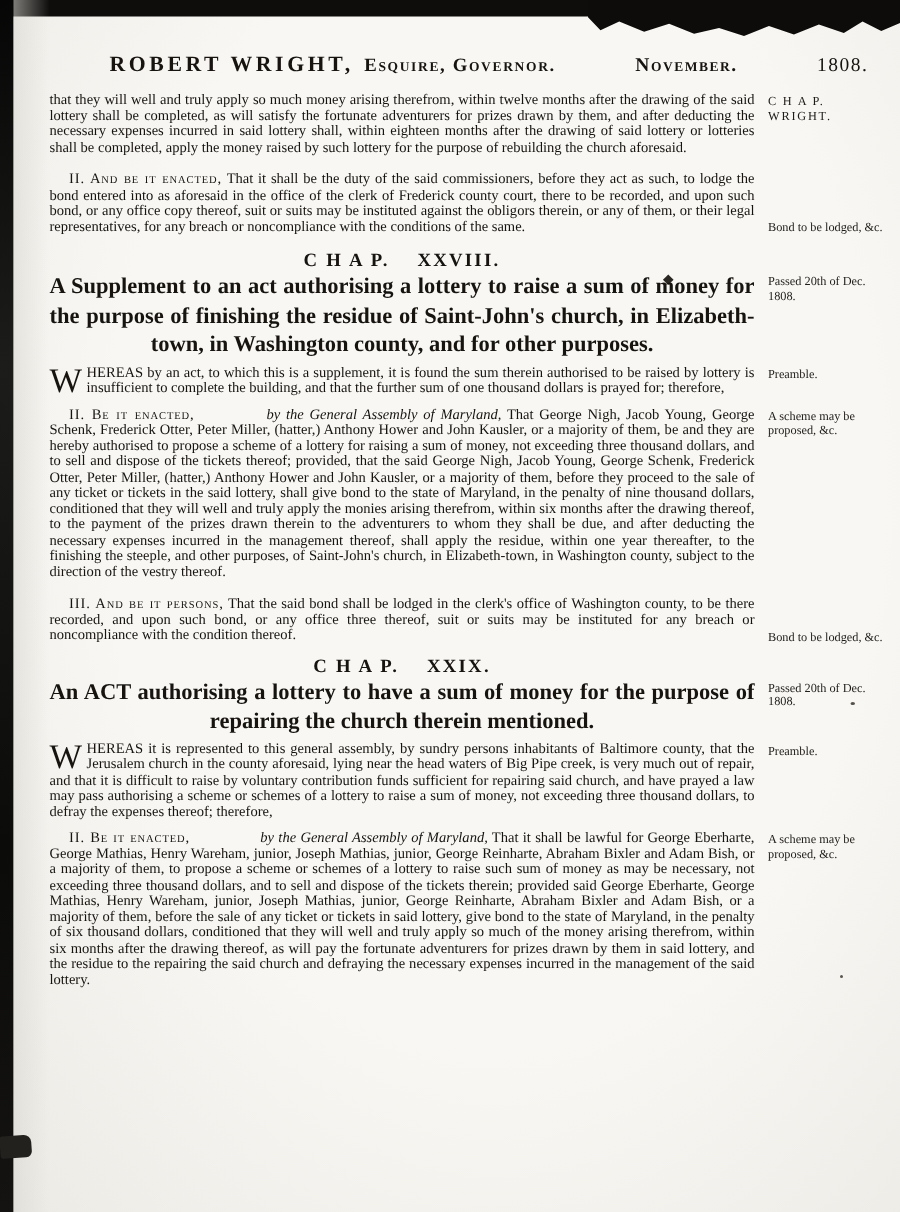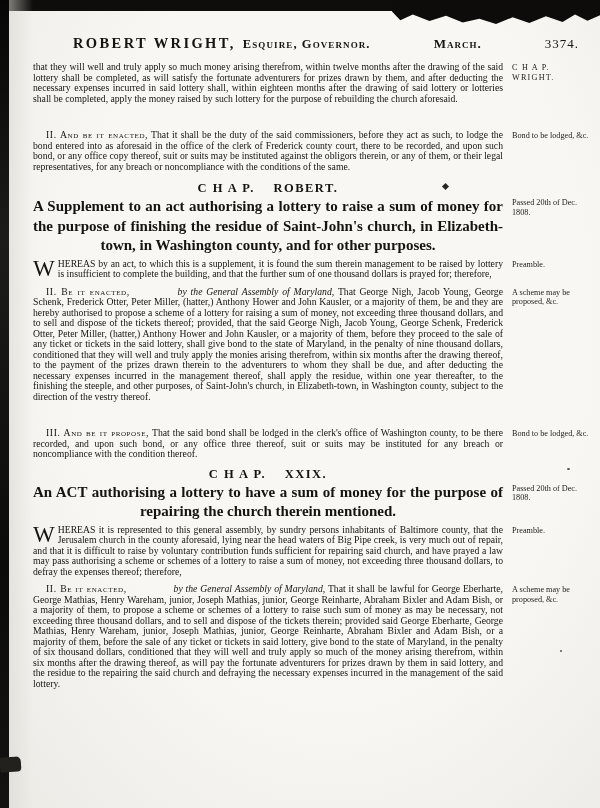--- a/index.html
+++ b/index.html
@@ -49,21 +49,21 @@
   p.body { margin:0; font-size:9.7px; line-height:10.5px; text-align:justify; }
   .indent { text-indent:13px; }
   .sc { font-variant:small-caps; letter-spacing:.6px; }
   .it { font-style:italic;margin-left:44px; }
   .dropcap { float:left; font-size:23px; line-height:18px; padding:1px 3px 0 0; }
 
   .chap-head { width:470px; margin:0; text-align:center; font-size:12.5px;
     letter-spacing:1.5px; white-space:pre; }
   .act-title { margin:0; font-size:15px; line-height:19.5px; text-align:justify; text-align-last:center; }
 
-  .mt10 { margin-top:10px; } .mt11 { margin-top:26px; } .mt9 { margin-top:9px; }
+  .mt10 { margin-top:10px; } .mt11 { margin-top:11px;align-items:flex-end; } .mt9 { margin-top:9px; }
   .mt7 { margin-top:7px; } .mt3 { margin-top:3px; } .mt1 { margin-top:1px; }
 </style>
 </head>
 <body>
 
 <div class="scan">
   <div class="edge-top"></div>
   <div class="edge-top-right"></div>
   <div class="edge-left"></div>
   <div class="paper-shade"></div>
@@ -71,53 +71,53 @@
   <div class="blot-diamond"></div>
   <div class="speck-a"></div>
   <div class="speck-b"></div>
 
   <div class="paper">
 
     <header class="page-header">
       <span>
         <span class="gov-name">ROBERT WRIGHT,</span><span class="gov-title">Esquire, Governor.</span>
       </span>
-      <span class="hdr-month">March.</span>
-      <span class="hdr-year">3374.</span>
+      <span class="hdr-month">November.</span>
+      <span class="hdr-year">1808.</span>
     </header>
 
     <div class="row mt10">
       <p class="body main">that they will well and truly apply so much money arising therefrom, within twelve months after the drawing of the said lottery shall be completed, as will satisfy the fortunate adventurers for prizes drawn by them, and after deducting the necessary expenses incurred in said lottery shall, within eighteen months after the drawing of said lottery or lotteries shall be completed, apply the money raised by such lottery for the purpose of rebuilding the church aforesaid.</p>
       <div class="note note-chap">C H A P.
 WRIGHT.</div>
     </div>
 
     <div class="row mt11">
       <p class="body main indent"><span class="sc">II. And be it enacted,</span><span> That it shall be the duty of the said commissioners, before they act as such, to lodge the bond entered into as aforesaid in the office of the clerk of Frederick county court, there to be recorded, and upon such bond, or any office copy thereof, suit or suits may be instituted against the obligors therein, or any of them, or their legal representatives, for any breach or noncompliance with the conditions of the same.</span></p>
       <div class="note">Bond to be lodged, &amp;c.</div>
     </div>
 
     <div class="row mt9">
-      <h2 class="chap-head main">C H A P.    ROBERT.</h2>
+      <h2 class="chap-head main">C H A P.    XXVIII.</h2>
       <div class="note"></div>
     </div>
     <div class="row mt1">
       <h1 class="act-title main">A Supplement to an act authorising a lottery to raise a sum of money for the purpose of finishing the residue of Saint-John's church, in Elizabeth-town, in Washington county, and for other purposes.</h1>
       <div class="note">Passed 20th of Dec. 1808.</div>
     </div>
     <div class="row mt3">
-      <p class="body main"><span class="dropcap">W</span><span>HEREAS by an act, to which this is a supplement, it is found the sum therein management to be raised by lottery is insufficient to complete the building, and that the further sum of one thousand dollars is prayed for; therefore,</span></p>
+      <p class="body main"><span class="dropcap">W</span><span>HEREAS by an act, to which this is a supplement, it is found the sum therein authorised to be raised by lottery is insufficient to complete the building, and that the further sum of one thousand dollars is prayed for; therefore,</span></p>
       <div class="note">Preamble.</div>
     </div>
     <div class="row mt7">
       <p class="body main indent"><span class="sc">II. Be it enacted,</span><span class="it"> by the General Assembly of Maryland,</span><span> That George Nigh, Jacob Young, George Schenk, Frederick Otter, Peter Miller, (hatter,) Anthony Hower and John Kausler, or a majority of them, be and they are hereby authorised to propose a scheme of a lottery for raising a sum of money, not exceeding three thousand dollars, and to sell and dispose of the tickets thereof; provided, that the said George Nigh, Jacob Young, George Schenk, Frederick Otter, Peter Miller, (hatter,) Anthony Hower and John Kausler, or a majority of them, before they proceed to the sale of any ticket or tickets in the said lottery, shall give bond to the state of Maryland, in the penalty of nine thousand dollars, conditioned that they will well and truly apply the monies arising therefrom, within six months after the drawing thereof, to the payment of the prizes drawn therein to the adventurers to whom they shall be due, and after deducting the necessary expenses incurred in the management thereof, shall apply the residue, within one year thereafter, to the finishing the steeple, and other purposes, of Saint-John's church, in Elizabeth-town, in Washington county, subject to the direction of the vestry thereof.</span></p>
       <div class="note">A scheme may be proposed, &amp;c.</div>
     </div>
     <div class="row mt11">
-      <p class="body main indent"><span class="sc">III. And be it propose,</span><span> That the said bond shall be lodged in the clerk's office of Washington county, to be there recorded, and upon such bond, or any office three thereof, suit or suits may be instituted for any breach or noncompliance with the condition thereof.</span></p>
+      <p class="body main indent"><span class="sc">III. And be it persons,</span><span> That the said bond shall be lodged in the clerk's office of Washington county, to be there recorded, and upon such bond, or any office three thereof, suit or suits may be instituted for any breach or noncompliance with the condition thereof.</span></p>
       <div class="note">Bond to be lodged, &amp;c.</div>
     </div>
 
     <div class="row mt7">
       <h2 class="chap-head main">C H A P.    XXIX.</h2>
       <div class="note"></div>
     </div>
     <div class="row mt1">
       <h1 class="act-title main">An ACT authorising a lottery to have a sum of money for the purpose of repairing the church therein mentioned.</h1>
       <div class="note">Passed 20th of Dec. 1808.</div>

